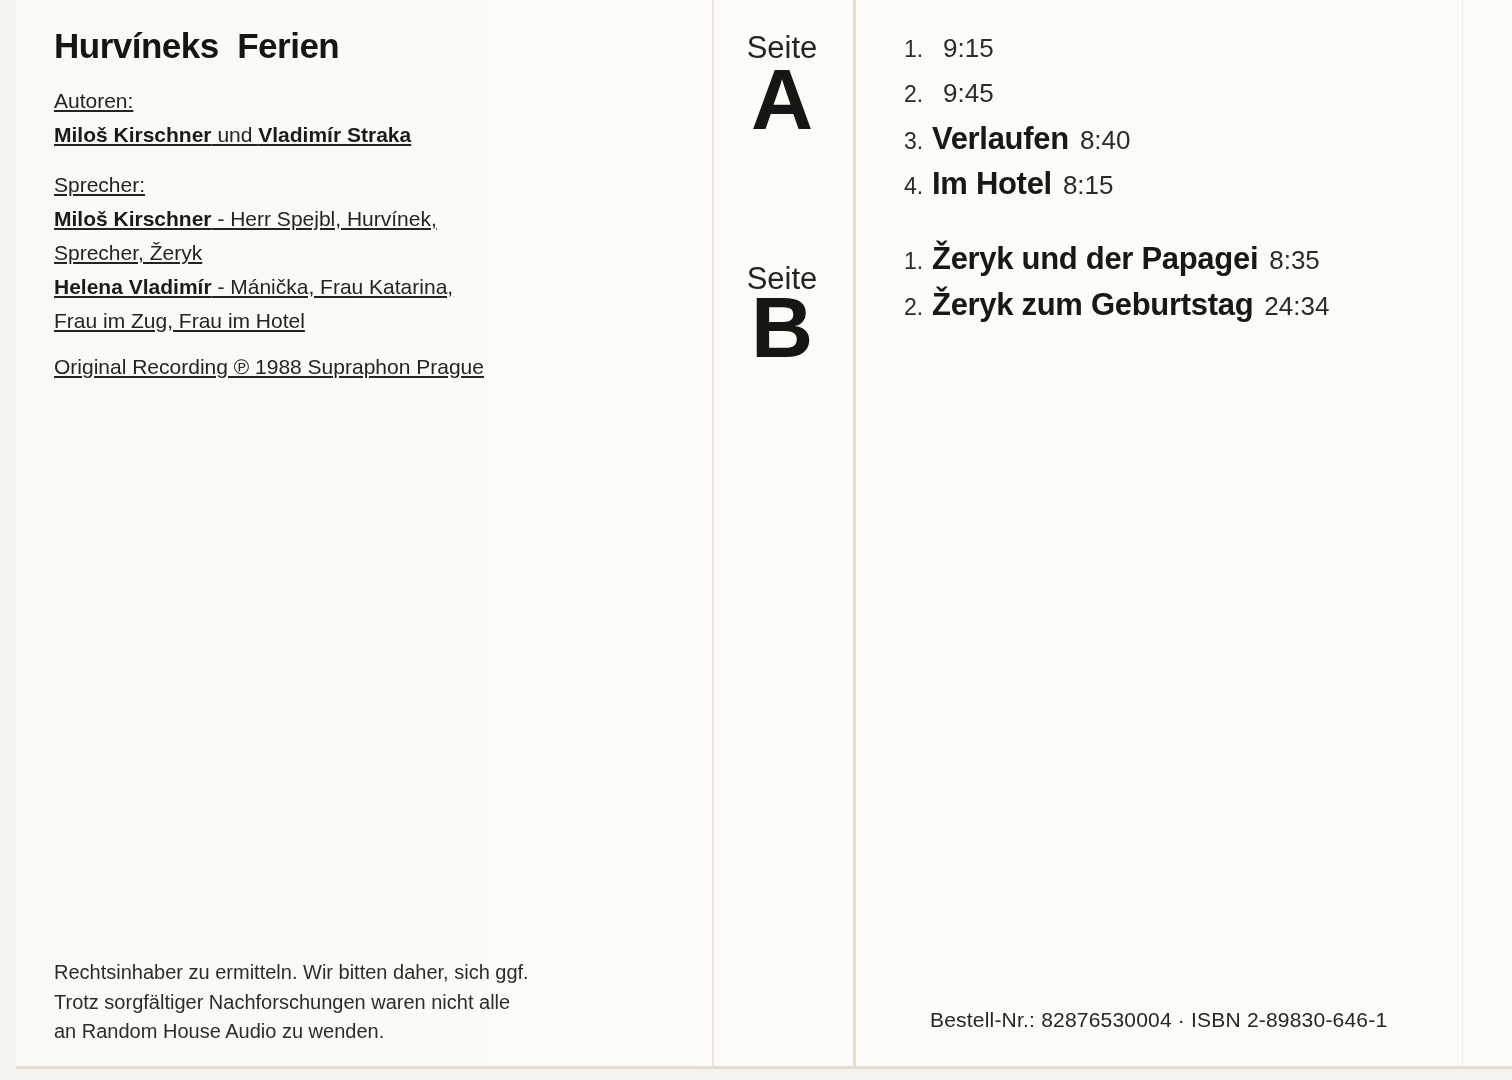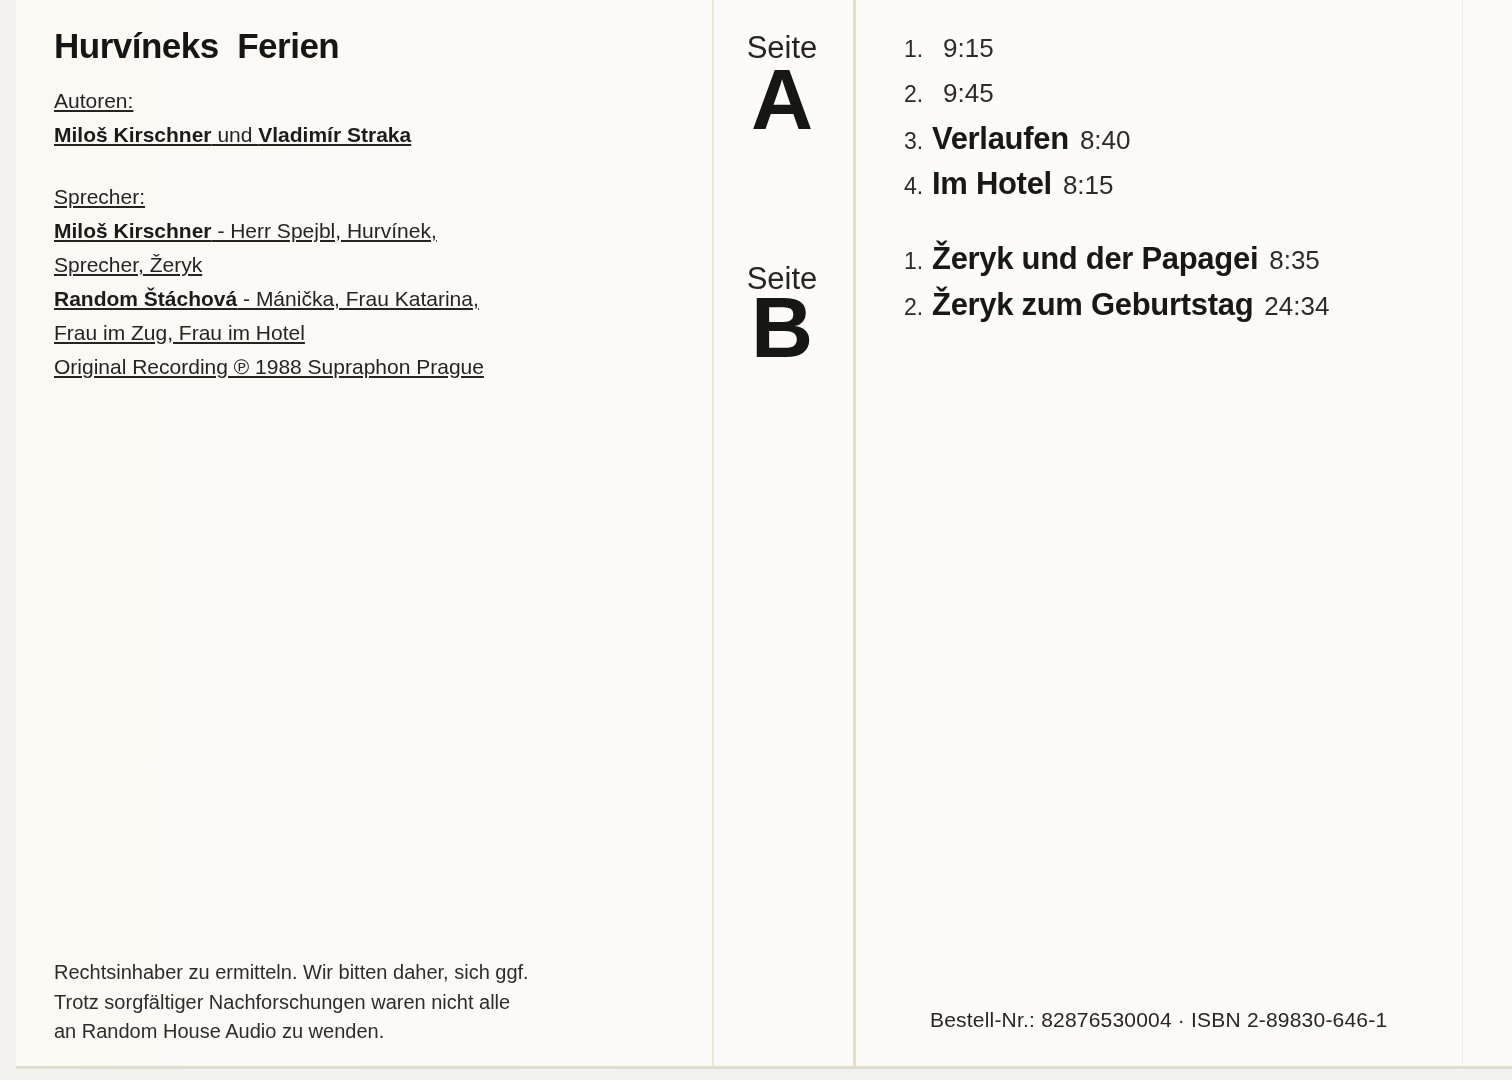--- a/index.html
+++ b/index.html
@@ -21,21 +21,21 @@
   .crease-right { position:absolute; left:1446px; top:0; width:1px; height:1068px; background:#efece3; }
   .card-bottom-edge { position:absolute; left:0; top:1066px; width:1512px; height:3px; background:#e2ddce; }
   .scan-bottom { position:absolute; left:0; top:1069px; width:1512px; height:11px; background:#f2f2ef; }
 
   
   .lp { position:absolute; left:38px; top:0; width:560px; }
   .lp-title { position:absolute; left:0; top:26px; font-size:35px; font-weight:bold;
               letter-spacing:-0.5px; white-space:pre; color:#161614; }
   .body-line { font-size:21px; line-height:34px; color:#242422; white-space:pre-wrap;text-decoration:underline; }
   .lp-authors  { position:absolute; left:0; top:84px;  width:560px; }
-  .lp-speakers { position:absolute; left:0; top:168px; width:560px;margin-top:12px; }
+  .lp-speakers { position:absolute; left:0; top:168px; width:560px; }
   .lp-recording{ position:absolute; left:0; top:350px; width:620px; }
   .b { font-weight:bold; color:#1b1b19;text-align:right; }
   .lp-disclaimer { position:absolute; left:0; top:958px; width:560px;
                    font-size:20px; line-height:29.5px; color:#2c2c2a; }
 
   
   .spine { position:absolute; left:706px; top:0; width:120px; text-align:center; }
   .seite-label { position:absolute; left:0; width:120px; font-size:31px; line-height:31px; color:#242422; }
   .seite-letter { position:absolute; left:0; width:120px; font-weight:bold; font-size:86px; line-height:86px; color:#161614; }
   .seite-a-label { top:32px; }
@@ -67,21 +67,21 @@
 
     <div class="lp-authors">
       <div class="body-line">Autoren:</div>
       <div class="body-line"><span class="b">Miloš Kirschner</span><span> und </span><span class="b">Vladimír Straka</span></div>
     </div>
 
     <div class="lp-speakers">
       <div class="body-line">Sprecher:</div>
       <div class="body-line"><span class="b">Miloš Kirschner</span><span> - Herr Spejbl, Hurvínek,</span></div>
       <div class="body-line">Sprecher, Žeryk</div>
-      <div class="body-line"><span class="b">Random Štáchová</span><span> - Mánička, Frau Katarina,</span></div>
+      <div class="body-line"><span class="b">Helena Vladimír</span><span> - Mánička, Frau Katarina,</span></div>
       <div class="body-line">Frau im Zug, Frau im Hotel</div>
     </div>
 
     <div class="lp-recording body-line">Original Recording ℗ 1988 Supraphon Prague</div>
 
     <div class="lp-disclaimer">
       <div>Rechtsinhaber zu ermitteln. Wir bitten daher, sich ggf.</div>
       <div>Trotz sorgfältiger Nachforschungen waren nicht alle</div>
       <div>an Random House Audio zu wenden.</div>
     </div>

